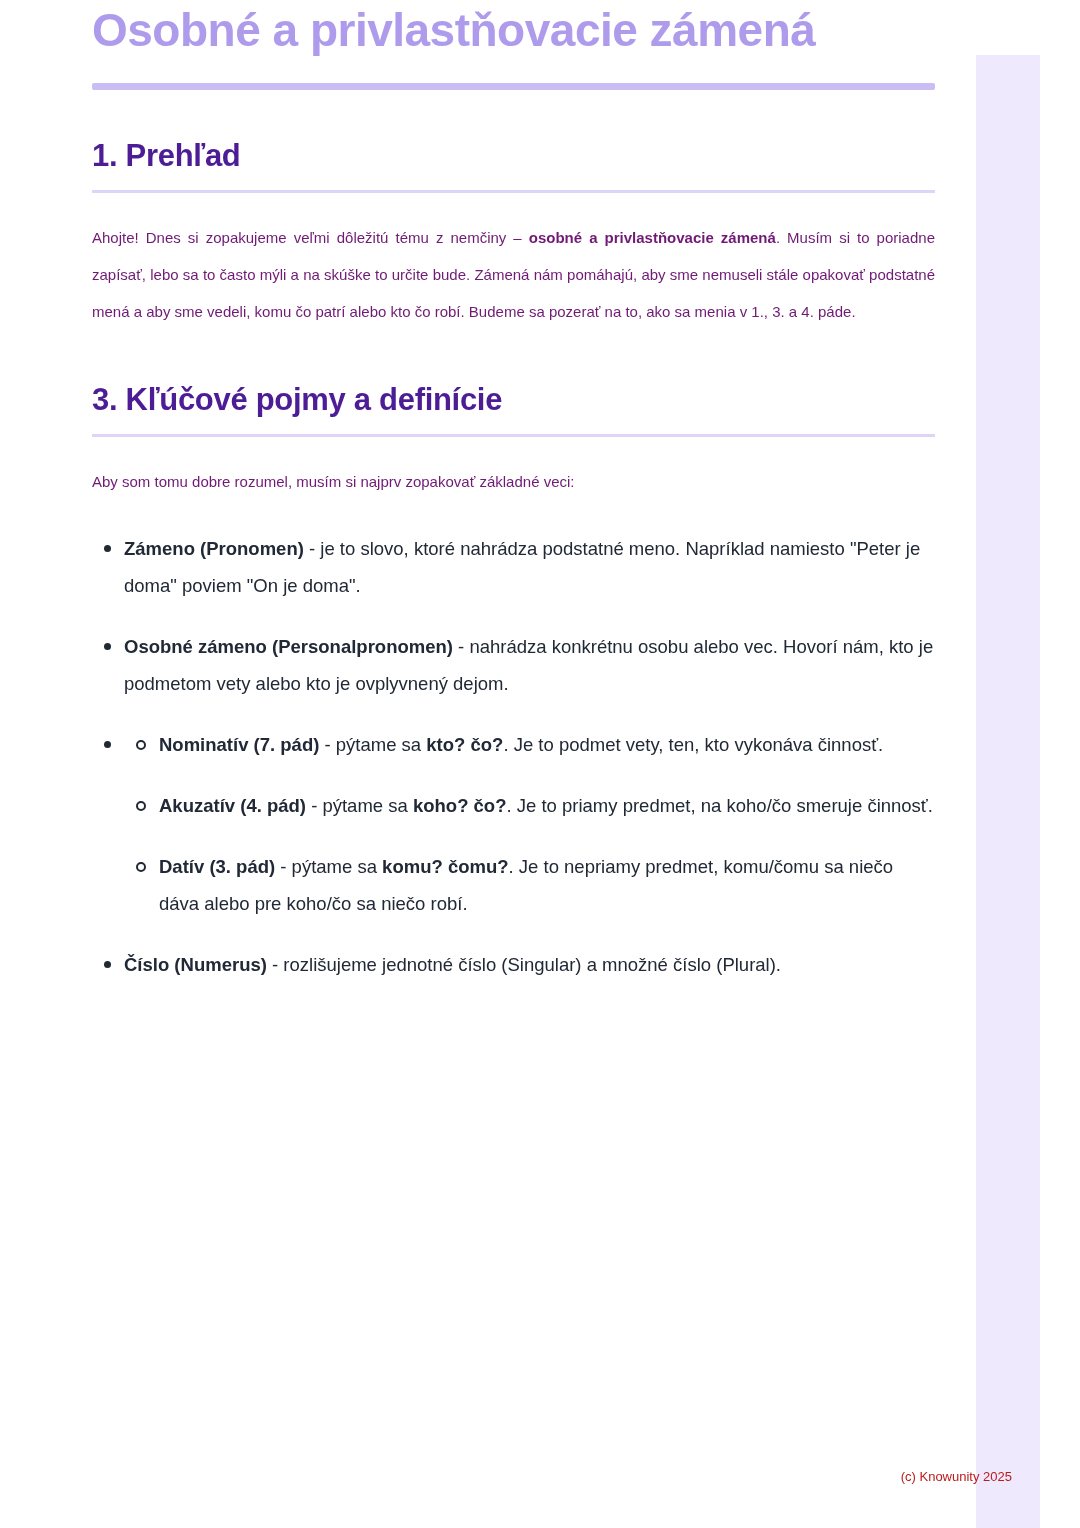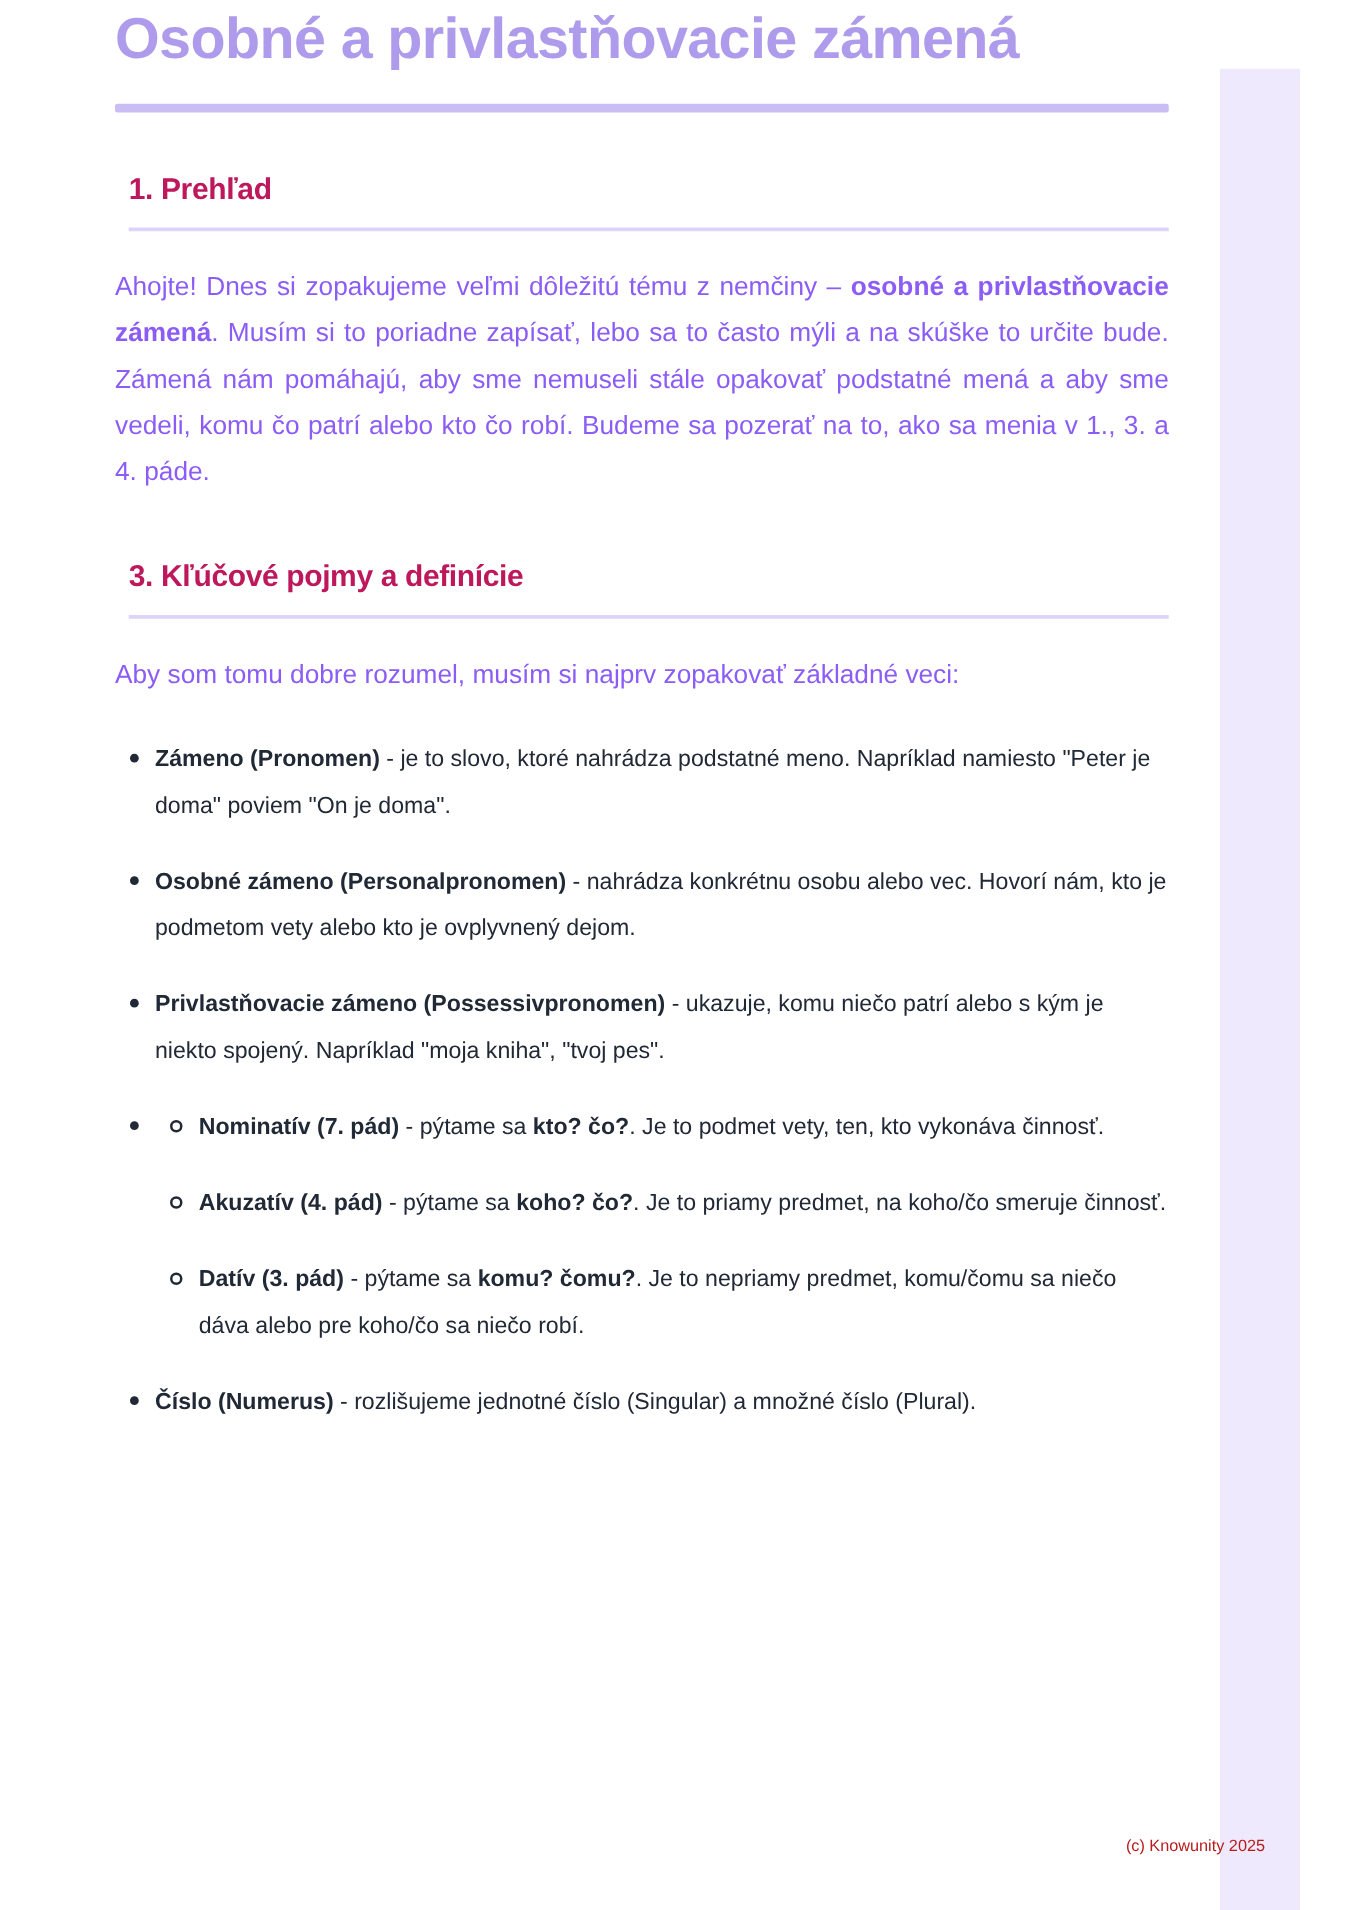--- a/index.html
+++ b/index.html
@@ -39,36 +39,36 @@
     color: #af9bec;
   }
   .title-rule {
     height: 7px;
     width: 100%;
     background: #c9bdf4;
     border-radius: 2px;
     margin-bottom: 48px;
   }
   h2.section-heading {
-    margin: 0 0 0 11px;
-    font-size: 24px;
+    margin: 0 0 0 0;
+    font-size: 31px;
     font-weight: 800;
     letter-spacing: -0.3px;
-    color: #be185d;
+    color: #4c1d95;
     padding-bottom: 16px;
     border-bottom: 3px solid #ded4f9;
   }
   h2.section-heading.second {
     margin-top: 52px;
   }
   p.body-text {
     margin: 26px 0 0 0;
-    font-size: 21px;
+    font-size: 15px;
     line-height: 37px;
-    color: #8b5cf6;
+    color: #701a75;
   }
   p.justified {
     text-align: justify;
   }
   ul.bullets {
     list-style: none;
     margin: 30px 0 0 0;
     padding: 0 0 0 0;
   }
   ul.bullets > li {
@@ -142,23 +142,20 @@
     <p class="body-text">Aby som tomu dobre rozumel, musím si najprv zopakovať základné veci:</p>
 
     <ul class="bullets">
       <li>
         <span class="rich"><span class="seg-bold">Zámeno (Pronomen)</span><span> - je to slovo, ktoré nahrádza podstatné meno. Napríklad namiesto "Peter je doma" poviem "On je doma".</span></span>
       </li>
       <li>
         <span class="rich"><span class="seg-bold">Osobné zámeno (Personalpronomen)</span><span> - nahrádza konkrétnu osobu alebo vec. Hovorí nám, kto je podmetom vety alebo kto je ovplyvnený dejom.</span></span>
       </li>
       <li>
-        <span class="rich"><span class="seg-bold">Privlastňovacie zámeno (Possessivpronomen)</span><span> - ukazuje, komu niečo patrí alebo s kým je niekto spojený. Napríklad "moja kniha", "tvoj pes".</span></span>
-      </li>
-      <li>
         <ul class="sub-bullets">
           <li>
             <span class="rich"><span class="seg-bold">Nominatív (7. pád)</span><span> - pýtame sa </span><span class="seg-bold">kto? čo?</span><span>. Je to podmet vety, ten, kto vykonáva činnosť.</span></span>
           </li>
           <li>
             <span class="rich"><span class="seg-bold">Akuzatív (4. pád)</span><span> - pýtame sa </span><span class="seg-bold">koho? čo?</span><span>. Je to priamy predmet, na koho/čo smeruje činnosť.</span></span>
           </li>
           <li>
             <span class="rich"><span class="seg-bold">Datív (3. pád)</span><span> - pýtame sa </span><span class="seg-bold">komu? čomu?</span><span>. Je to nepriamy predmet, komu/čomu sa niečo dáva alebo pre koho/čo sa niečo robí.</span></span>
           </li>

